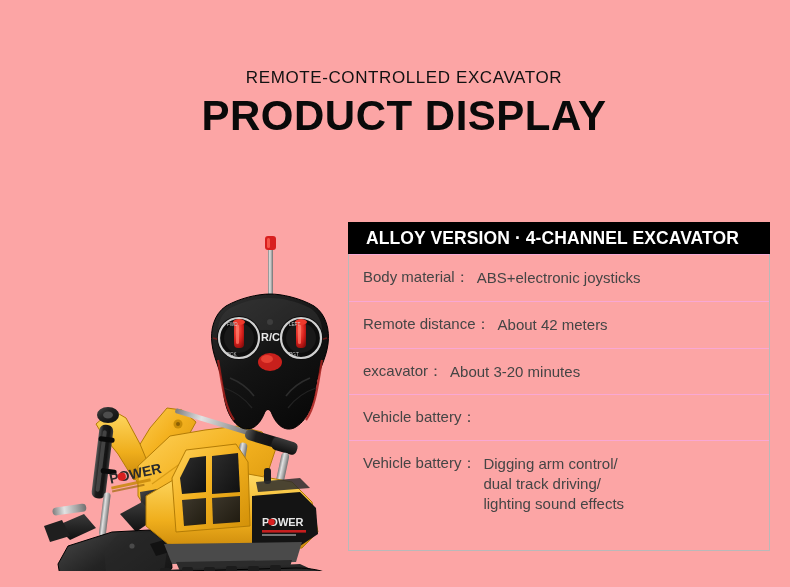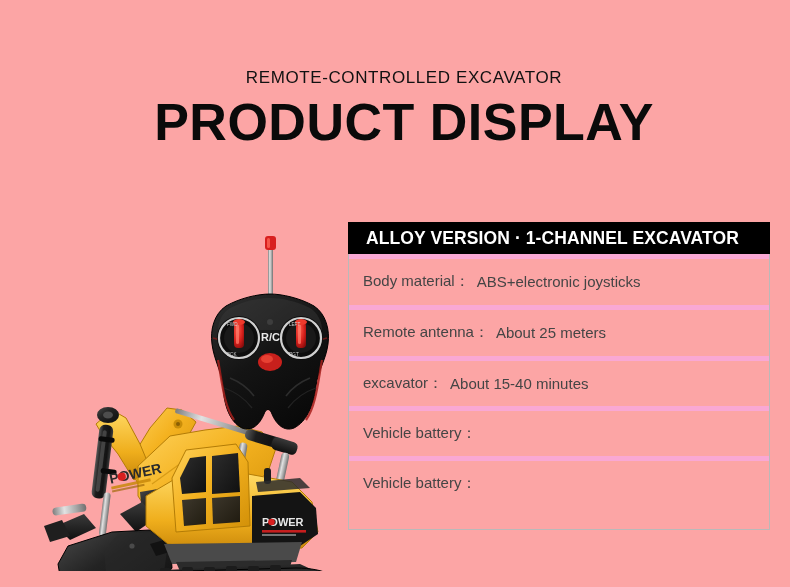--- a/index.html
+++ b/index.html
@@ -31,21 +31,21 @@
     color: #111111;
     font-weight: 400;
   }
   .kicker-inner { padding-left: 18px; }
   .headline {
     position: absolute;
     left: 0;
     top: 92px;
     width: 790px;
     text-align: center;
-    font-size: 52px;
+    font-size: 42px;
     font-weight: bold;
     letter-spacing: 0.5px;
     color: #0a0a0a;
   }
   .headline-inner { padding-left: 18px; }
 
   
   .spec-table {
     position: absolute;
     left: 348px;
@@ -65,21 +65,21 @@
     line-height: 32px;
     padding-left: 18px;
     box-sizing: border-box;
     margin-left: -1px;
     margin-right: -1px;
     white-space: nowrap;
   }
   .spec-row {
     display: flex;
     align-items: flex-start;
-    border-top: 5px solid #f9a8d4;
+    border-top: 1px solid #f9a8d4;
     padding: 13px 10px 13px 14px;
     box-sizing: border-box;
     color: #454545;
     font-size: 15px;
   }
   .spec-row:first-of-type { border-top: none; }
   .spec-label {
     flex: 0 0 auto;
     white-space: nowrap;
     color: #454545;
@@ -382,35 +382,38 @@
 
         <path d="M16 168 C26 172 34 178 40 186" fill="none" stroke="#2d2d2d" stroke-width="1.6"></path>
         <path d="M96 168 C86 172 78 178 72 186" fill="none" stroke="#2d2d2d" stroke-width="1.6"></path>
         <path d="M10 178 C22 182 32 190 38 198" fill="none" stroke="#232323" stroke-width="1.3"></path>
         <path d="M102 178 C90 182 80 190 74 198" fill="none" stroke="#232323" stroke-width="1.3"></path>
       </g>
     </svg>
   </div>
 
   <div class="spec-table">
-    <div class="spec-header">ALLOY VERSION · 1-CHANNEL EXCAVATOR</div>
+    <div class="spec-header">ALLOY VERSION · 4-CHANNEL EXCAVATOR</div>
 
     <div class="spec-row">
       <span class="spec-label">Body material：</span>
       <span class="spec-value">ABS+electronic joysticks</span>
     </div>
     <div class="spec-row">
-      <span class="spec-label">Remote antenna：</span>
-      <span class="spec-value">About 25 meters</span>
+      <span class="spec-label">Remote distance：</span>
+      <span class="spec-value">About 42 meters</span>
     </div>
     <div class="spec-row">
       <span class="spec-label">excavator：</span>
-      <span class="spec-value">About 15-40 minutes</span>
+      <span class="spec-value">About 3-20 minutes</span>
     </div>
     <div class="spec-row">
       <span class="spec-label">Vehicle battery：</span>
     </div>
     <div class="spec-row row-tall">
       <span class="spec-label">Vehicle battery：</span>
+      <span class="spec-value">Digging arm control/
+dual track driving/
+lighting sound effects</span>
     </div>
   </div>
 
 </div>
 
 </body></html>

